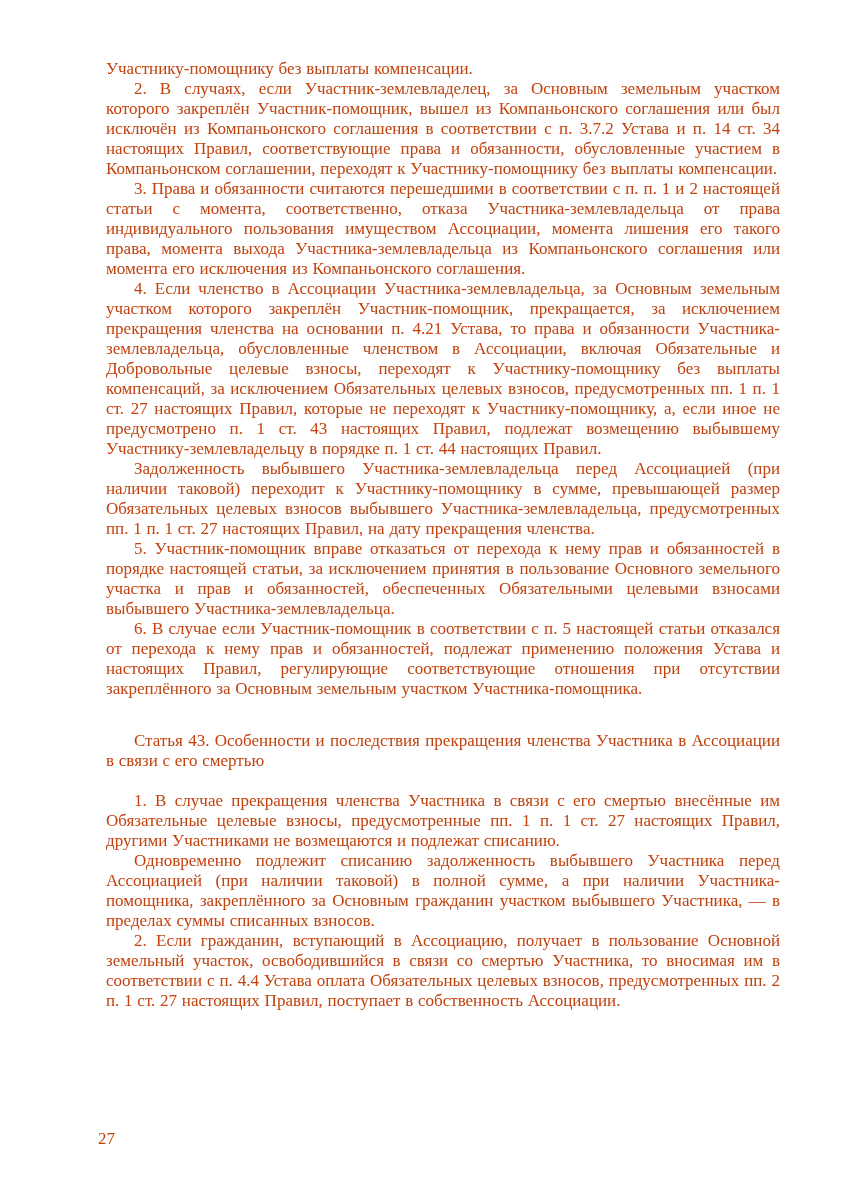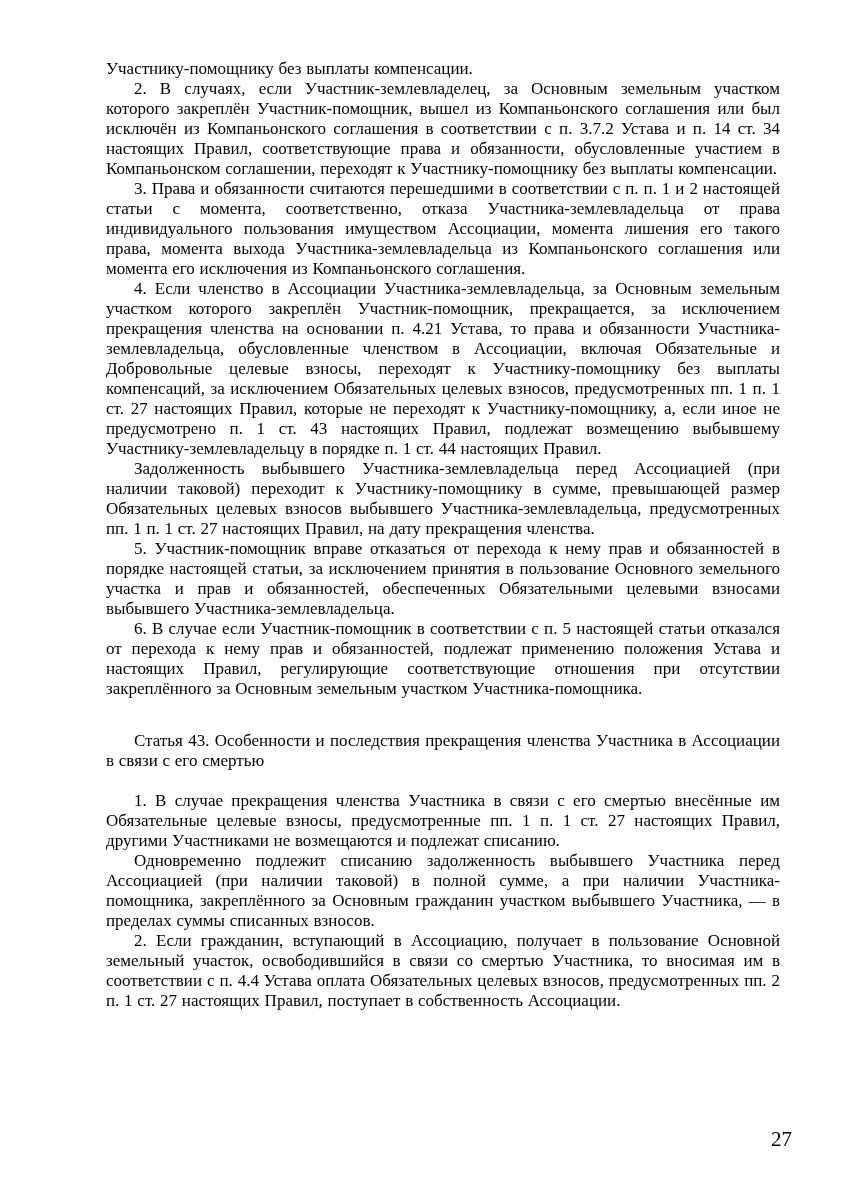--- a/index.html
+++ b/index.html
@@ -7,21 +7,21 @@
     padding: 0;
     background: #ffffff;
   }
   .page {
     position: relative;
     width: 849px;
     height: 1200px;
     background: #ffffff;
     overflow: hidden;
     font-family: "Liberation Serif", "DejaVu Serif", serif;
-    color: #000000;
+    color: #c2410c;
   }
   .text-block {
     position: absolute;
     left: 106px;
     top: 59px;
     width: 674px;
     font-size: 17px;
     line-height: 20px;
     text-align: justify;
   }
@@ -33,25 +33,24 @@
   }
   .para.no-indent {
     text-indent: 0;
   }
   .para.heading {
     margin-top: 32px;
     margin-bottom: 20px;
   }
   .page-number {
     position: absolute;
-    left: 118px;
+    left: 98px;
     top: 1129px;
     width: 674px;
-    text-align: right;
-    font-size: 21px;
+    font-size: 17px;
     line-height: 20px;
   }
 </style>
 </head>
 <body>
 
 <div class="page">
   <div class="text-block">
       <p class="para body no-indent">Участнику-помощнику без выплаты компенсации.</p>
       <p class="para body">2. В случаях, если Участник-землевладелец, за Основным земельным участком которого закреплён Участник-помощник, вышел из Компаньонского соглашения или был исключён из Компаньонского соглашения в соответствии с п. 3.7.2 Устава и п. 14 ст. 34 настоящих Правил, соответствующие права и обязанности, обусловленные участием в Компаньонском соглашении, переходят к Участнику-помощнику без выплаты компенсации.</p>

